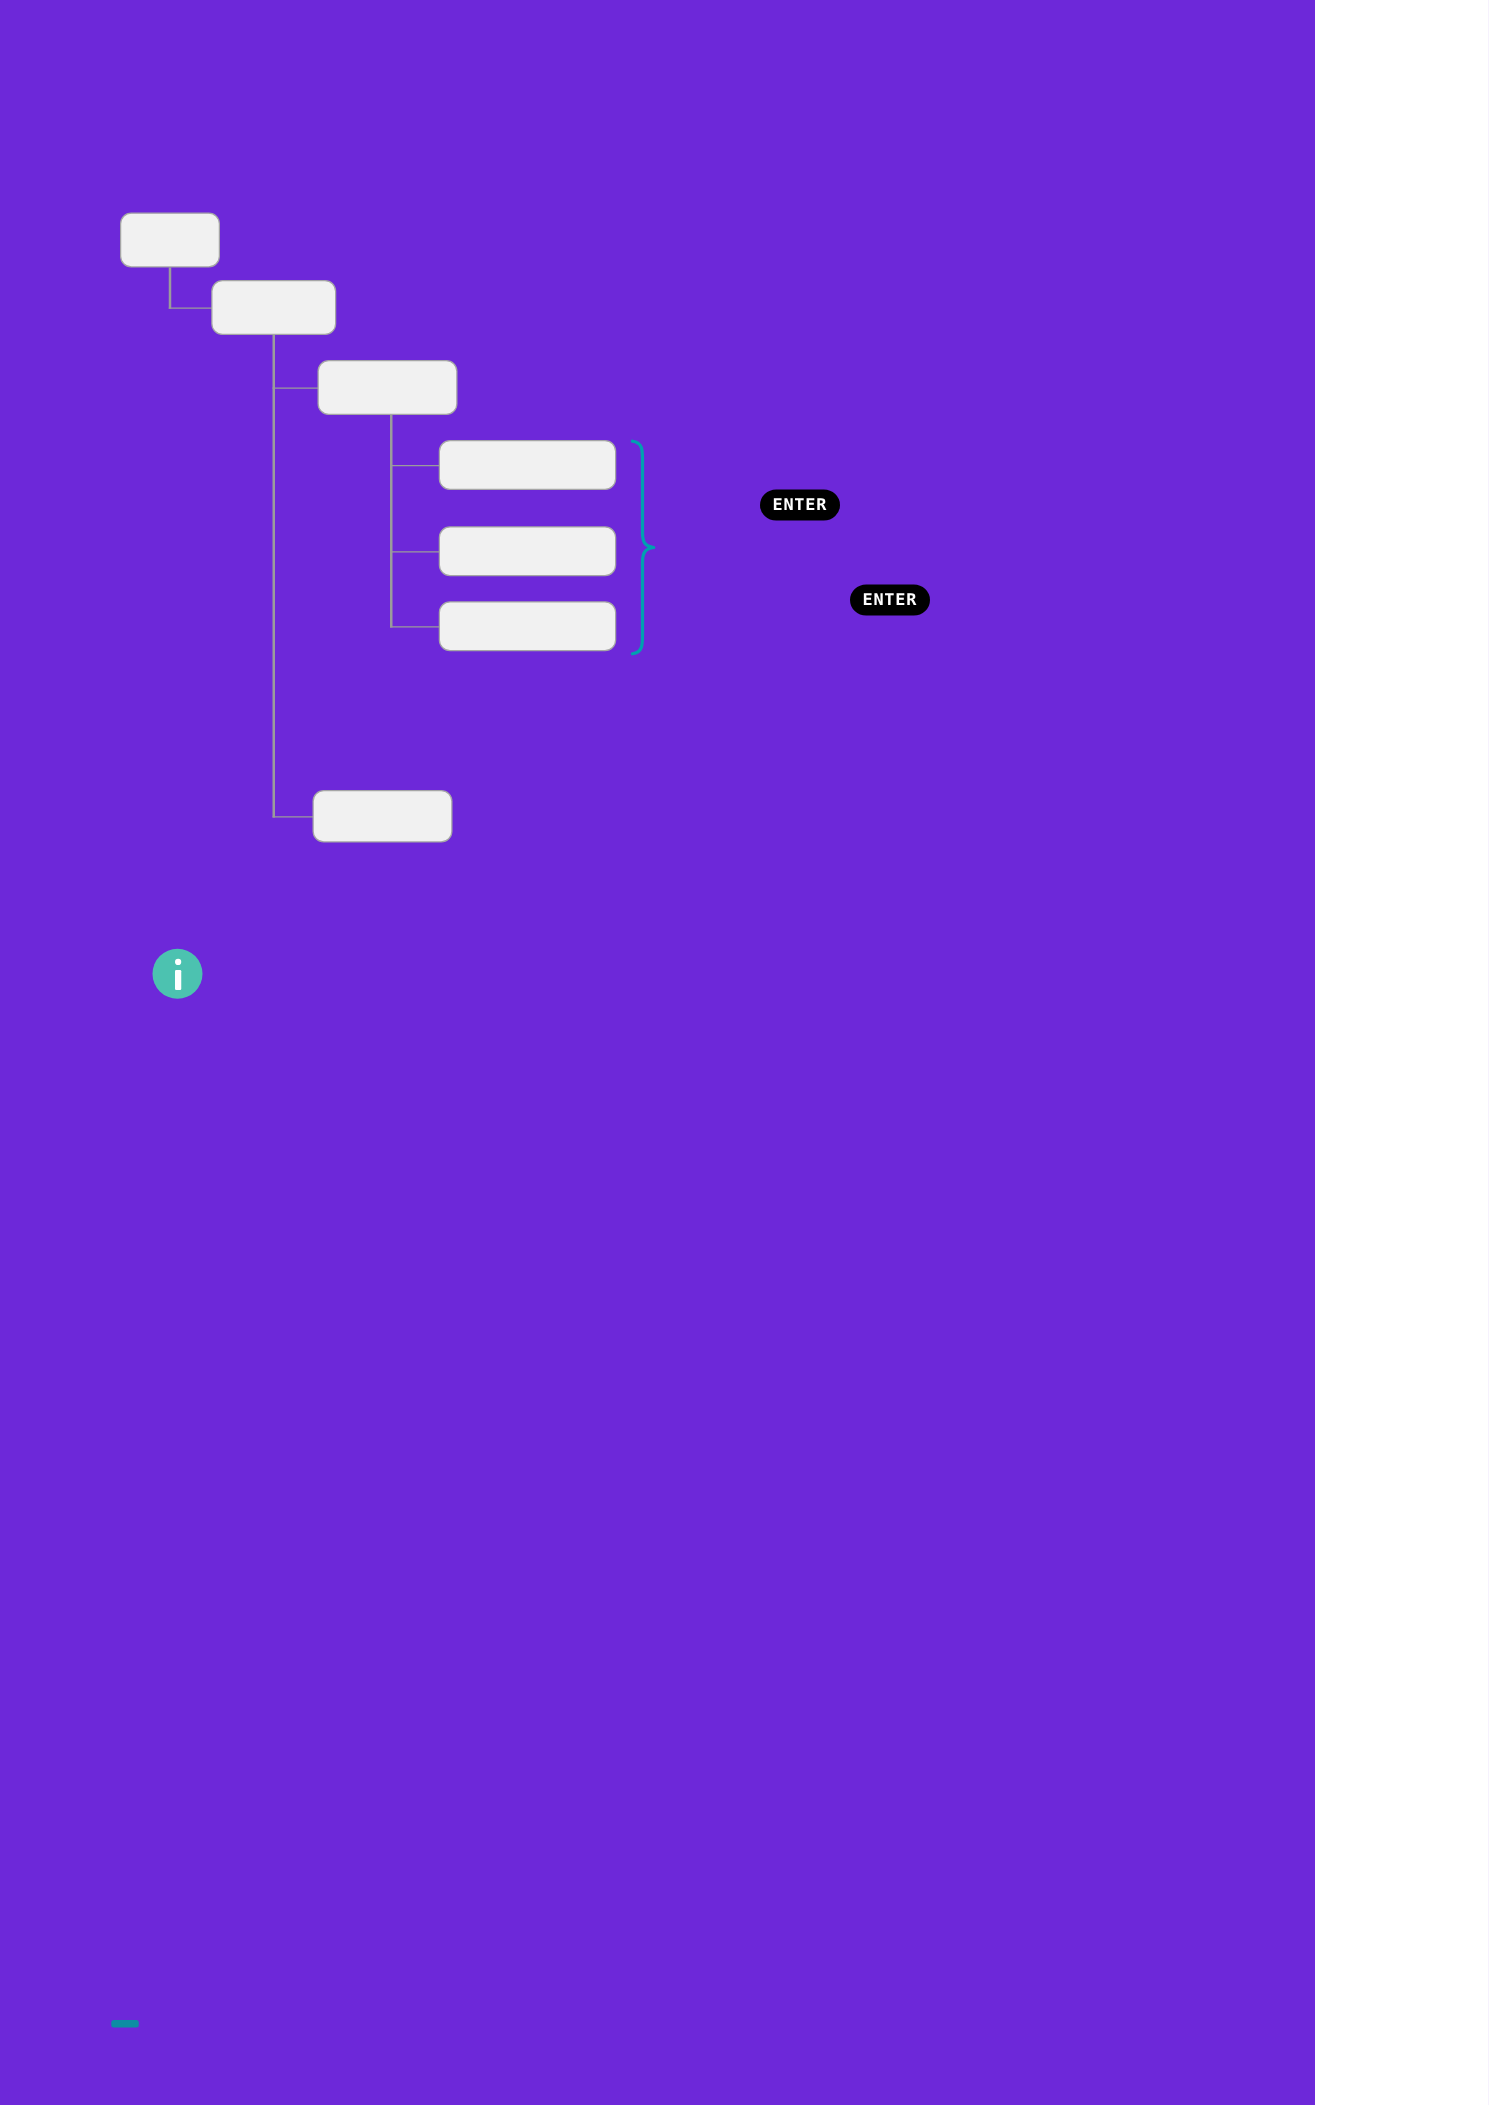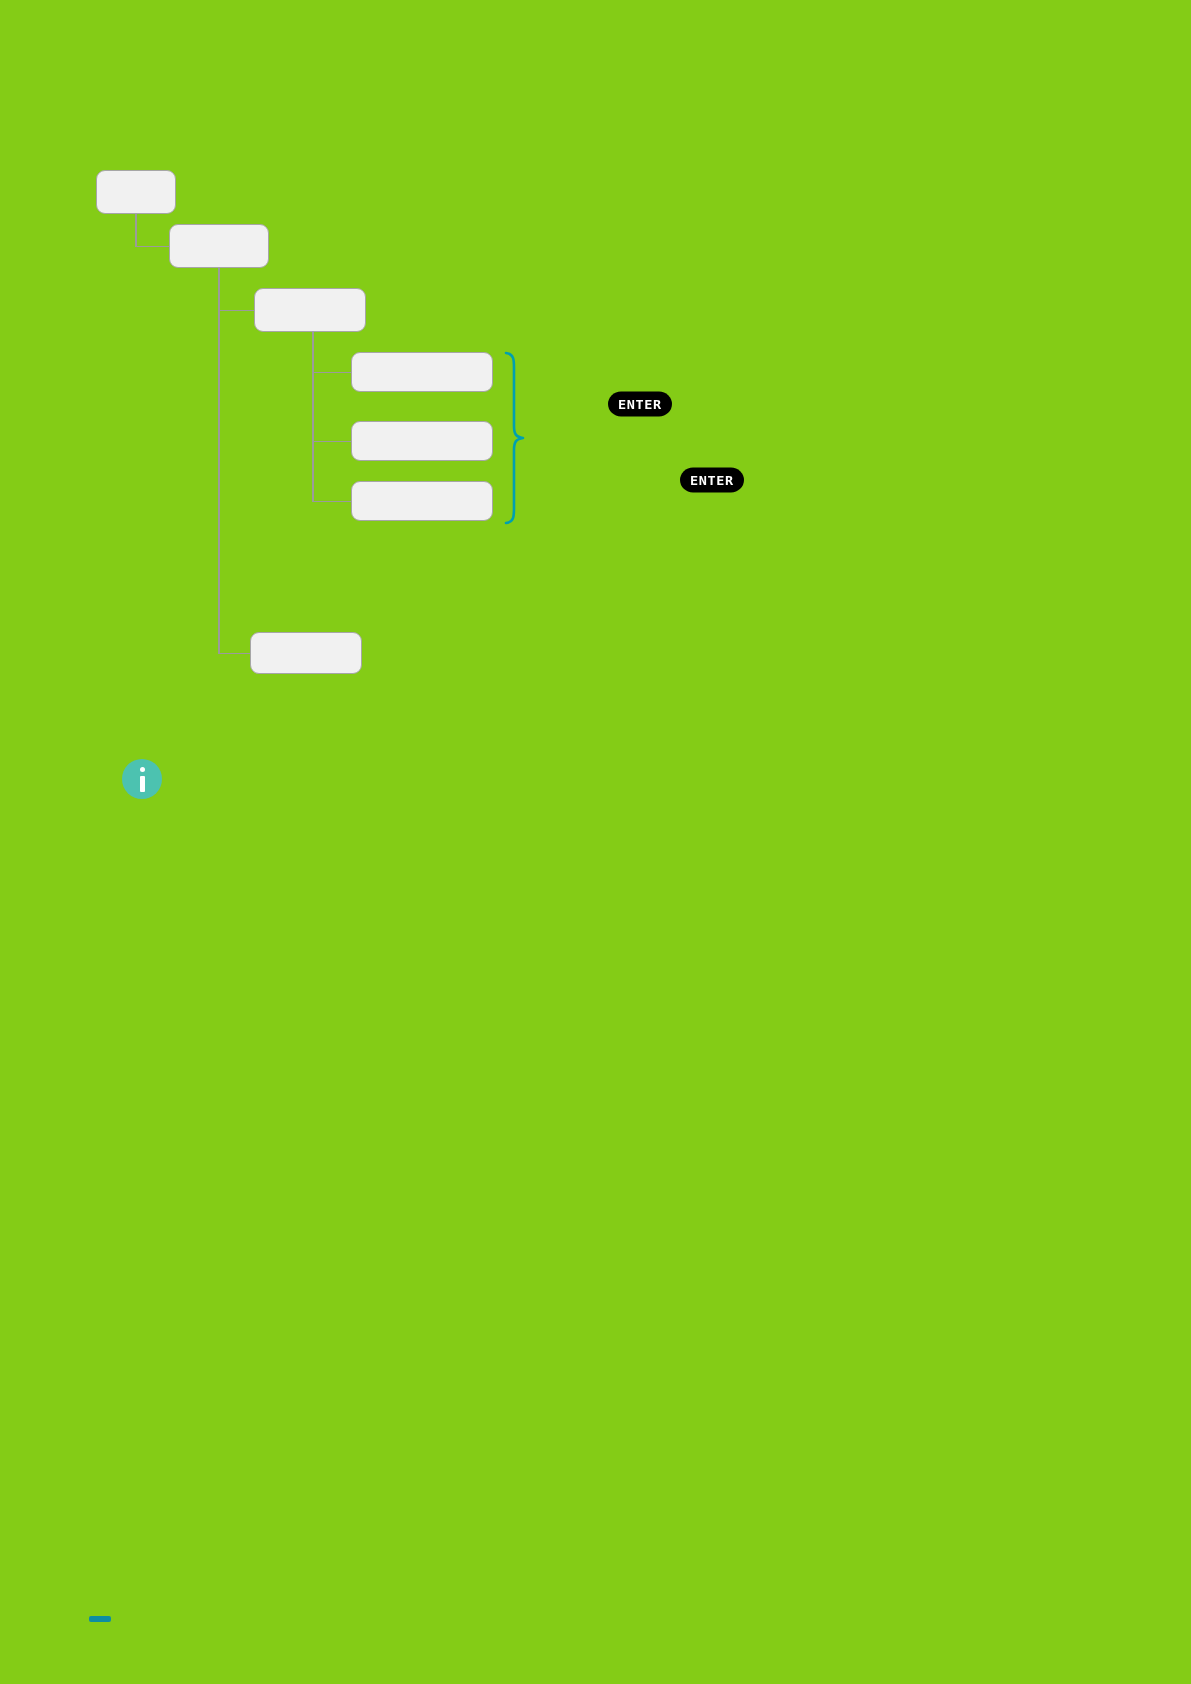--- a/index.html
+++ b/index.html
@@ -6,23 +6,23 @@
     margin: 0;
     padding: 0;
     background: #ffffff;
   }
   body {
     font-family: "Liberation Sans", sans-serif;
     -webkit-font-smoothing: antialiased;
   }
   .page {
     position: relative;
-    width: 1191px;
+    width: 1052px;
     height: 1684px;
-    background: #84cc16;
+    background: #6d28d9;
     overflow: hidden;
     text-align: center;
   }
 
   
   .flow {
     position: absolute;
     left: 0;
     top: 0;
     width: 1191px;

